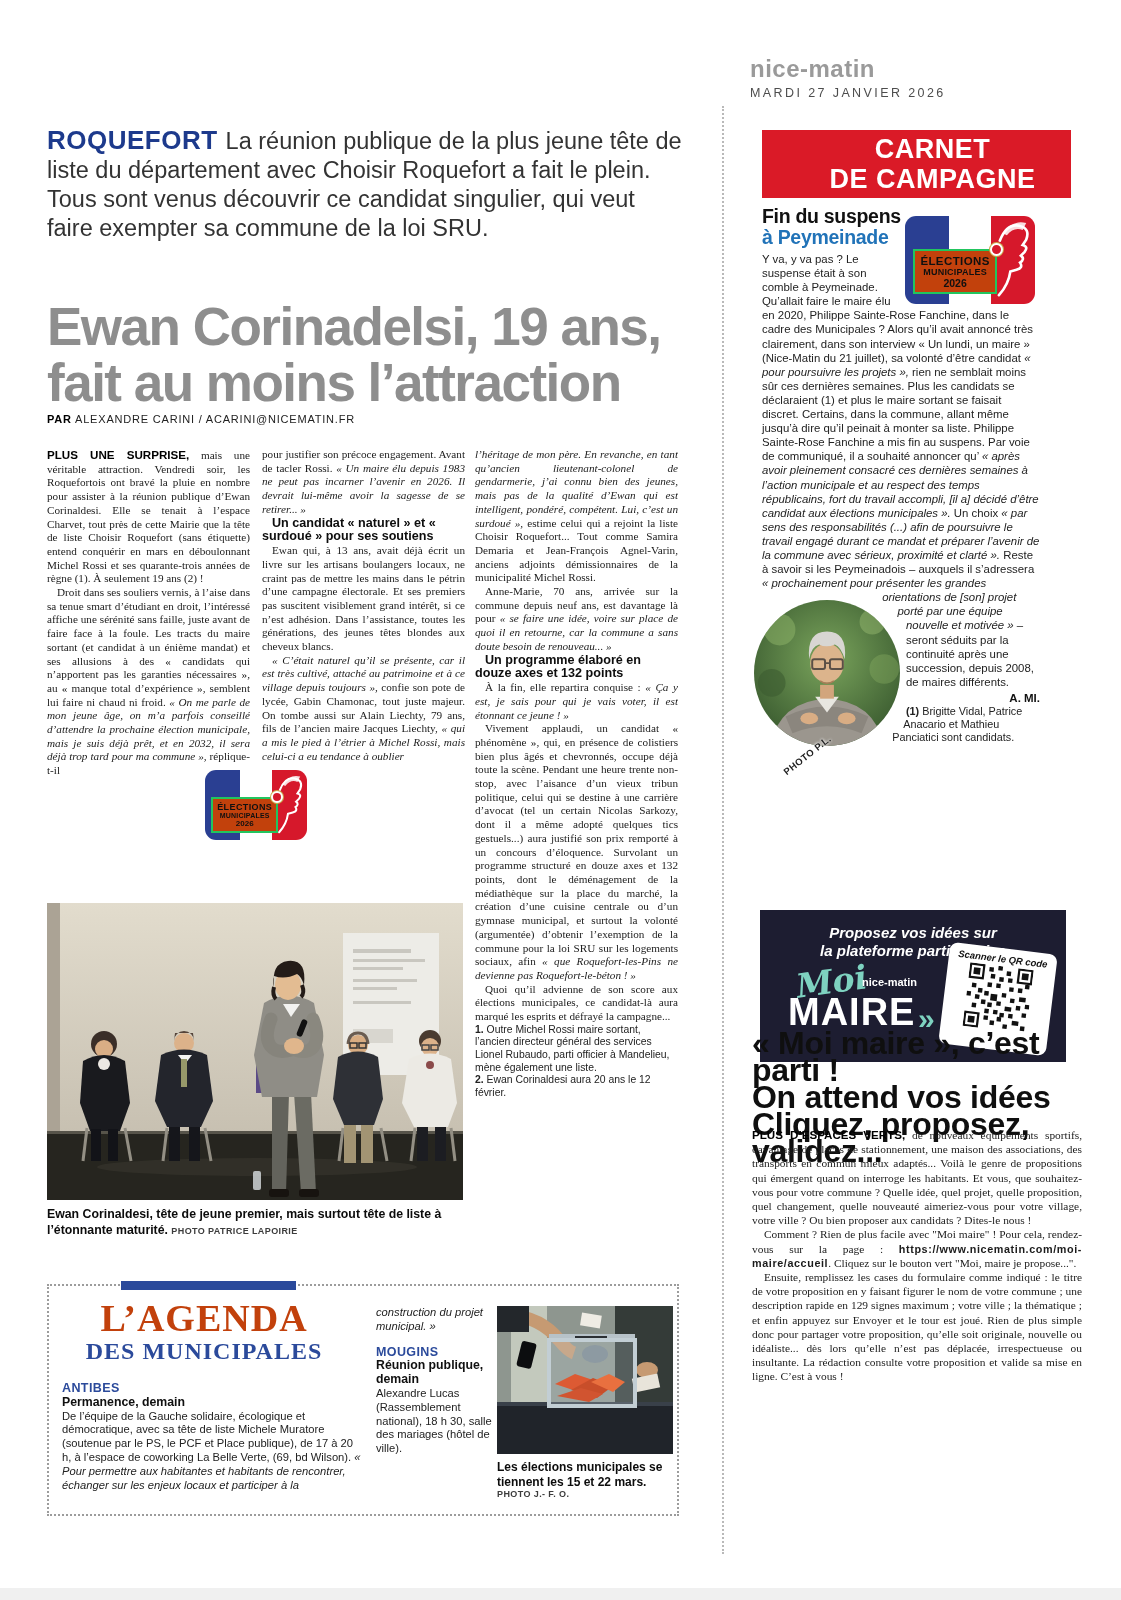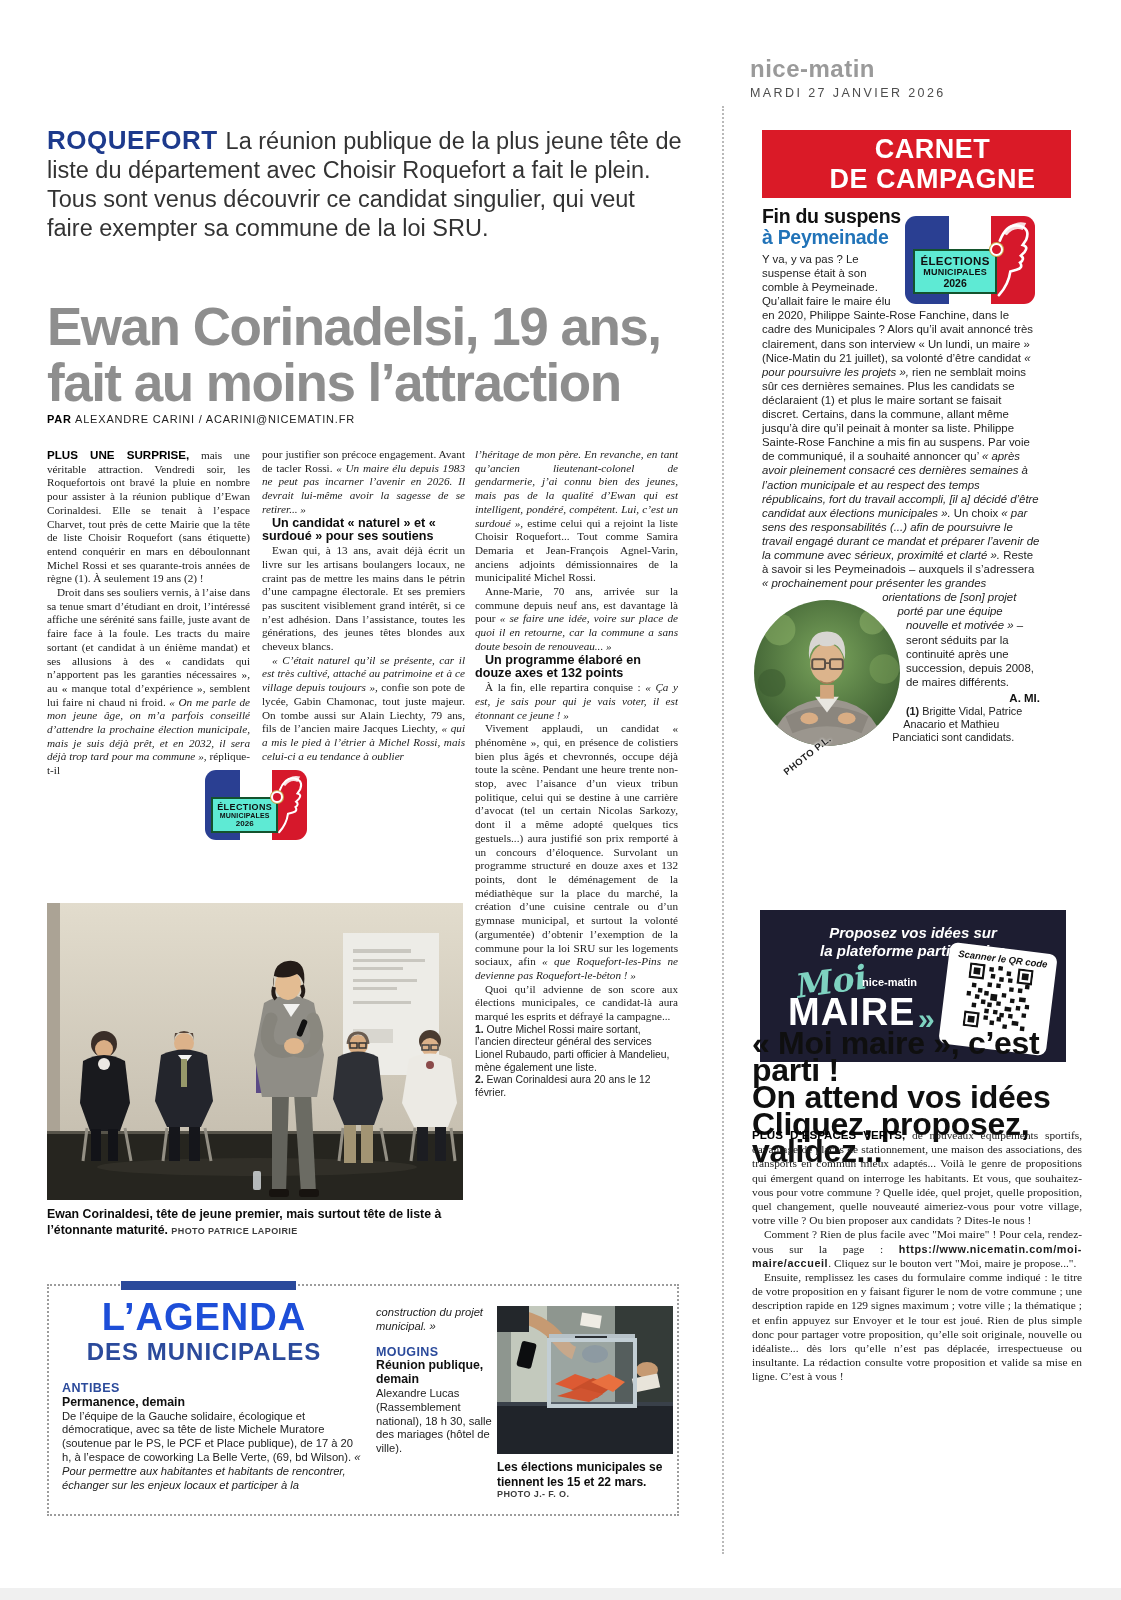--- a/index.html
+++ b/index.html
@@ -29,21 +29,21 @@
   .fnote b{font-weight:bold;}
   .photo-frame{overflow:hidden;background:#cfc8ba;}
   .caption{font-size:12.3px;font-weight:bold;line-height:15.5px;color:#0c0c0c;}
   .credit{font-size:9px;font-weight:bold;color:#3c3c3c;letter-spacing:.4px;}
   
   .badge{border-radius:11px;overflow:hidden;display:flex;position:absolute;box-shadow:0 0 0 4px #fff;}
   .badge .stripe{height:100%;}
   .badge .s-blue{width:34%;background:#2a3f92;}
   .badge .s-white{width:32%;background:#fff;}
   .badge .s-red{width:34%;background:#d6182b;}
-  .badge-label{position:absolute;left:6%;top:38%;width:62%;height:46%;background:#5eead4;border:2px solid #14532d;
+  .badge-label{position:absolute;left:6%;top:38%;width:62%;height:46%;background:#c2410c;border:2px solid #22c55e;
                display:flex;flex-direction:column;align-items:center;justify-content:center;color:#101010;}
   .badge-label .l1{font-weight:bold;letter-spacing:.4px;}
   .badge-label .l2{font-weight:bold;letter-spacing:.2px;}
   .badge-label .l3{font-weight:bold;}
   .badge-pin{position:absolute;border-radius:50%;background:#d6182b;border:2px solid #fff;box-shadow:0 0 0 1px #caa94c;}
   .badge svg.marianne{position:absolute;right:0;top:0;height:100%;}
   
   .carnet-title{background:#da1a27;color:#fff;text-align:center;font-weight:bold;font-size:27px;line-height:30px;
                 letter-spacing:.5px;padding-top:4px;}
   .carnet-head1{font-size:19.5px;font-weight:900;color:#111;line-height:21px;letter-spacing:-.3px;}
@@ -69,21 +69,21 @@
   
   .mm-headline{font-size:32px;font-weight:800;line-height:27px;color:#0f0f0f;letter-spacing:-.3px;}
   .mm-body{width:330px;font-family:"Liberation Serif",serif;font-size:11.4px;line-height:14.2px;
            text-align:justify;color:#1b1b1b;}
   .mm-body p{margin:0;text-indent:12px;}
   .mm-body p.noindent{text-indent:0;}
   .mm-url{font-weight:bold;letter-spacing:.6px;font-family:"Liberation Sans",sans-serif;font-size:10.8px;}
   
   .agenda-box{border:2px dotted #9c9c9c;}
   .agenda-bar{background:#2b4a9b;}
-  .agenda-t1{font-size:38px;font-weight:800;color:#1d4ed8;letter-spacing:1px;text-align:center;}
+  .agenda-t1{font-size:38px;font-weight:800;color:#c2410c;letter-spacing:1px;text-align:center;font-family:Liberation Serif, serif;}
   .agenda-t2{font-size:24px;font-weight:800;color:#2b4a9b;letter-spacing:1px;text-align:center;}
   .agenda-col{font-size:11.2px;line-height:13.8px;color:#222;}
   .agenda-city{font-size:12.5px;font-weight:bold;color:#2b4a9b;letter-spacing:.4px;}
   .agenda-event{font-size:12.3px;font-weight:bold;color:#101010;}
   .agenda-caption{font-size:12px;font-weight:bold;line-height:14.5px;color:#0c0c0c;}
   .band{background:#f0f0f0;}
 </style>
 </head>
 <body>
 
@@ -238,21 +238,21 @@
   </svg>
 </div>
 <div class="abs caption" style="left:47px;top:1207px;width:426px;">
   <span>Ewan Corinaldesi, tête de jeune premier, mais surtout tête de liste à l’étonnante maturité.</span>
   <span class="credit">PHOTO PATRICE LAPOIRIE</span>
 </div>
 
 <div class="abs agenda-box" style="left:47px;top:1284px;width:628px;height:228px;">
   <div class="abs agenda-bar" style="left:72px;top:-5px;width:175px;height:9px;"></div>
   <div class="abs agenda-t1" style="left:0;top:10px;width:310px;">L’AGENDA</div>
-  <div class="abs agenda-t2" style="left:0;top:52px;width:310px;">DES MUNICIPALES</div>
+  <div class="abs agenda-t2" style="left:0;top:52px;width:310px;font-family:Liberation Serif, serif;">DES MUNICIPALES</div>
   <div class="abs agenda-col" style="left:13px;top:96px;width:300px;">
     <div class="agenda-city">ANTIBES</div>
     <div class="agenda-event">Permanence, demain</div>
     <span>De l’équipe de la Gauche solidaire, écologique et démocratique, avec sa tête de liste Michele Muratore (soutenue par le PS, le PCF et Place publique), de 17 à 20 h, à l’espace de coworking La Belle Verte, (69, bd Wilson). </span><span class="it">« Pour permettre aux habitantes et habitants de rencontrer, échanger sur les enjeux locaux et participer à la</span>
   </div>
   <div class="abs agenda-col" style="left:327px;top:20px;width:116px;">
     <div class="it">construction du projet municipal. »</div>
     <div class="agenda-city" style="margin-top:12px;">MOUGINS</div>
     <div class="agenda-event">Réunion publique, demain</div>
     <span>Alexandre Lucas (Rassemblement national), 18 h 30, salle des mariages (hôtel de ville).</span>

